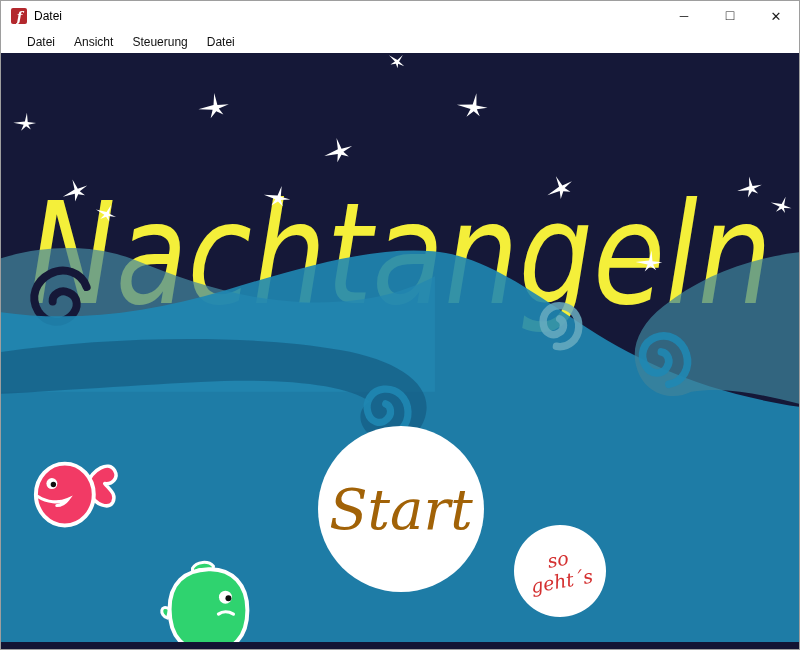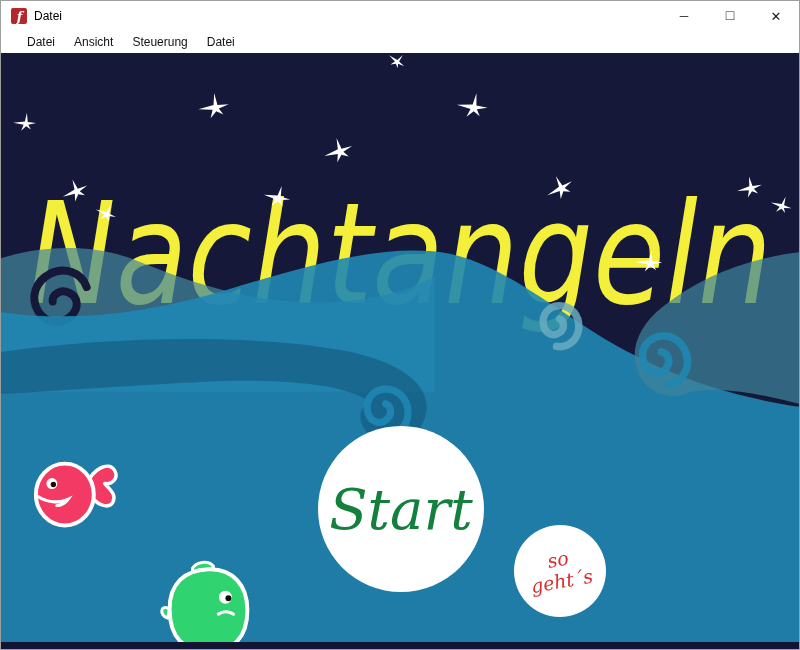--- a/index.html
+++ b/index.html
@@ -19,21 +19,21 @@
   .menubar { height:22px; display:flex; align-items:center; padding-left:24px; background:#fff; }
   .menu-item { font-size:12px; color:#111; margin-right:15px; padding:2px 2px; }
   .stage { position:relative; width:798px; height:596px; background:#151838; }
   .stage > svg { display:block; }
   #game-title { font-family:"DejaVu Sans",cursive,sans-serif; font-style:italic; font-size:142px; }
   .btn-start {
     position:absolute; left:317px; top:373px; width:166px; height:166px; border-radius:50%;
     background:#ffffff; display:flex; align-items:center; justify-content:center;
   }
   .btn-start span {
-    font-family:"DejaVu Serif",cursive,serif; font-style:italic; font-size:56px; color:#15803d;
+    font-family:"DejaVu Serif",cursive,serif; font-style:italic; font-size:56px; color:#a16207;
   }
   .btn-help {
     position:absolute; left:513px; top:472px; width:92px; height:92px; border-radius:50%;
     background:#ffffff; display:flex; flex-direction:column; align-items:center; justify-content:center;
     transform:rotate(-10deg);
   }
   .btn-help span {
     font-family:"DejaVu Serif",cursive,serif; font-style:italic; font-size:19px; color:#d43030;
     line-height:1.15;
   }

